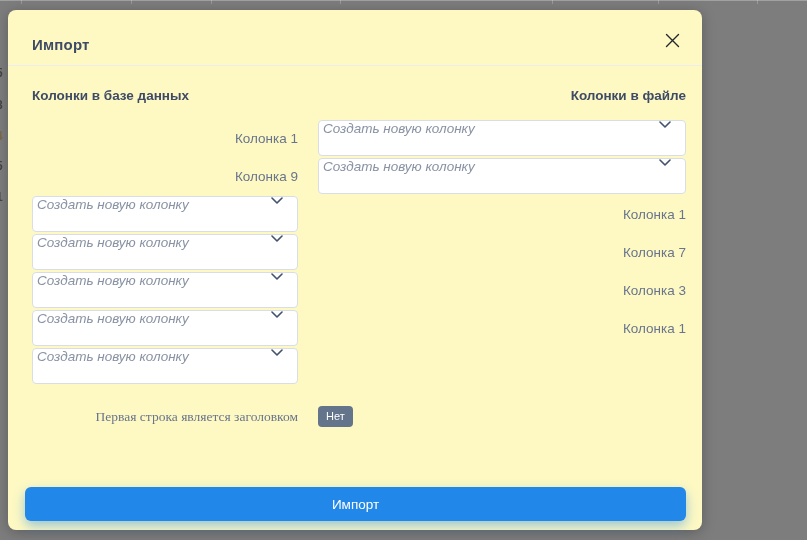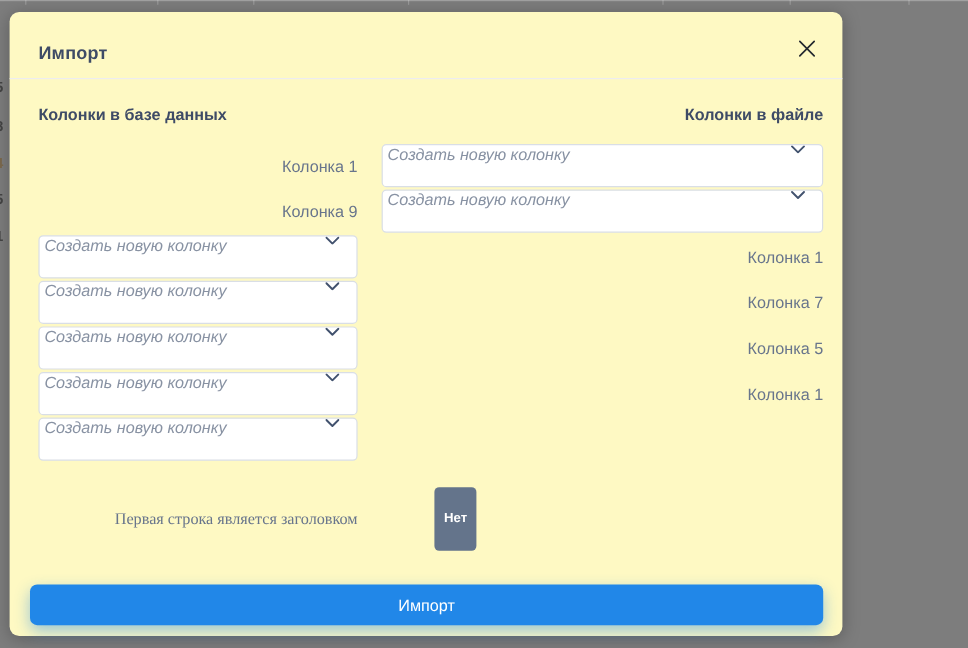--- a/index.html
+++ b/index.html
@@ -57,24 +57,23 @@
     padding:0 14px 0 4px; background:#fff; cursor:pointer;font-style:italic;
   }
   .select-value { font-size:13.5px; color:#8892a3; }
   .chevron { display:flex; align-items:center; }
 
   
   .toggle-row { margin-top:22px; align-items:center; }
   .toggle-label { text-align:right; font-size:13.5px; color:#68758c;font-family:Liberation Serif, serif; }
   .toggle-badge {
     display:inline-block; background:#64748b; color:#fff;
-    font-size:11px; font-weight:bold; line-height:13px;
-    padding:20px 8px; border-radius:4px; cursor:pointer;
+    font-size:11px; font-weight:normal; line-height:13px;
+    padding:4px 8px; border-radius:4px; cursor:pointer;
     justify-self:start;
-    margin-left:44px;
   }
 
   
   .submit-btn {
     position:absolute; left:17px; right:16px; bottom:9px; height:34px;
     background:#2187e8; border:none; border-radius:6px; cursor:pointer;
     color:#ffffff; font-size:13.5px; font-weight:500;
     font-family:"Liberation Sans", sans-serif;
     box-shadow:0 5px 12px rgba(33,135,232,0.45);
   }
@@ -162,21 +161,21 @@
     <div class="row-label">Колонка 7</div>
     <div class="select-box">
       <span class="select-value">Создать новую колонку</span>
       <span class="chevron">
         <svg width="12" height="7" viewBox="0 0 12 7">
             <path d="M1 1l5 5 5-5" fill="none" stroke="#42526e" stroke-width="1.6" stroke-linecap="round" stroke-linejoin="round"></path>
           </svg>
       </span>
     </div>
 
-    <div class="row-label">Колонка 5</div>
+    <div class="row-label">Колонка 3</div>
     <div class="select-box">
       <span class="select-value">Создать новую колонку</span>
       <span class="chevron">
         <svg width="12" height="7" viewBox="0 0 12 7">
             <path d="M1 1l5 5 5-5" fill="none" stroke="#42526e" stroke-width="1.6" stroke-linecap="round" stroke-linejoin="round"></path>
           </svg>
       </span>
     </div>
 
     <div class="row-label">Колонка 1</div>

